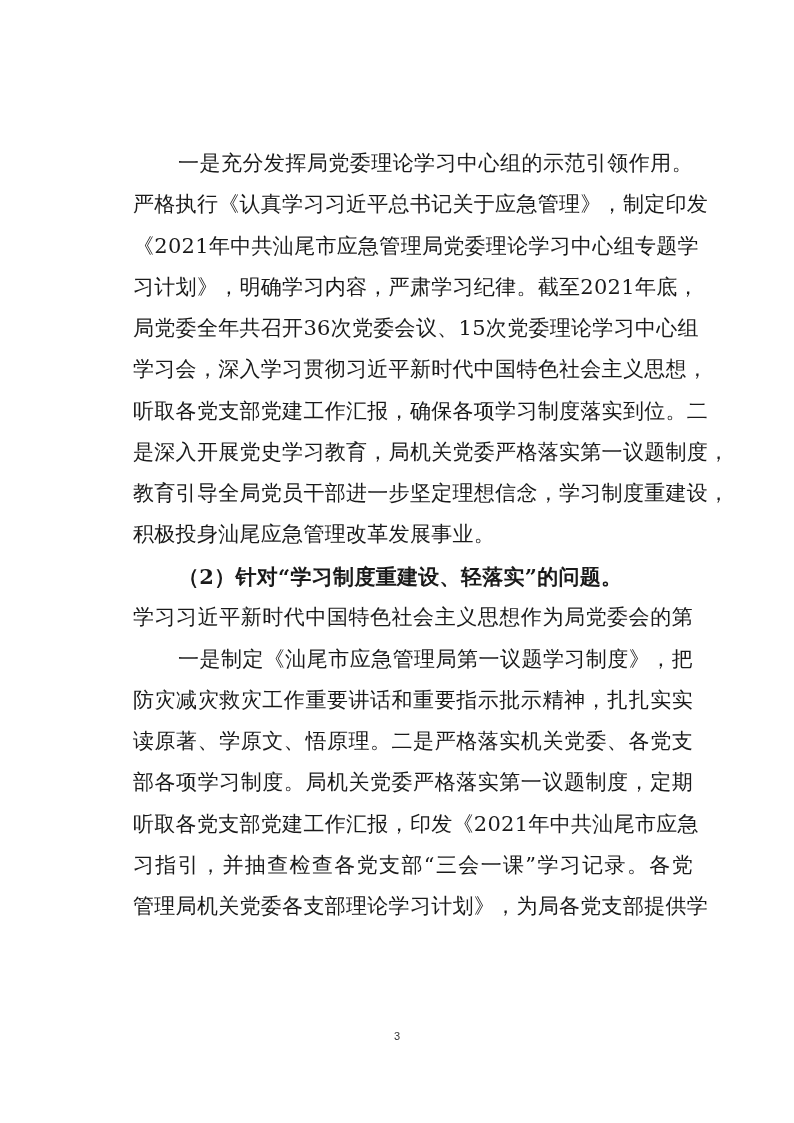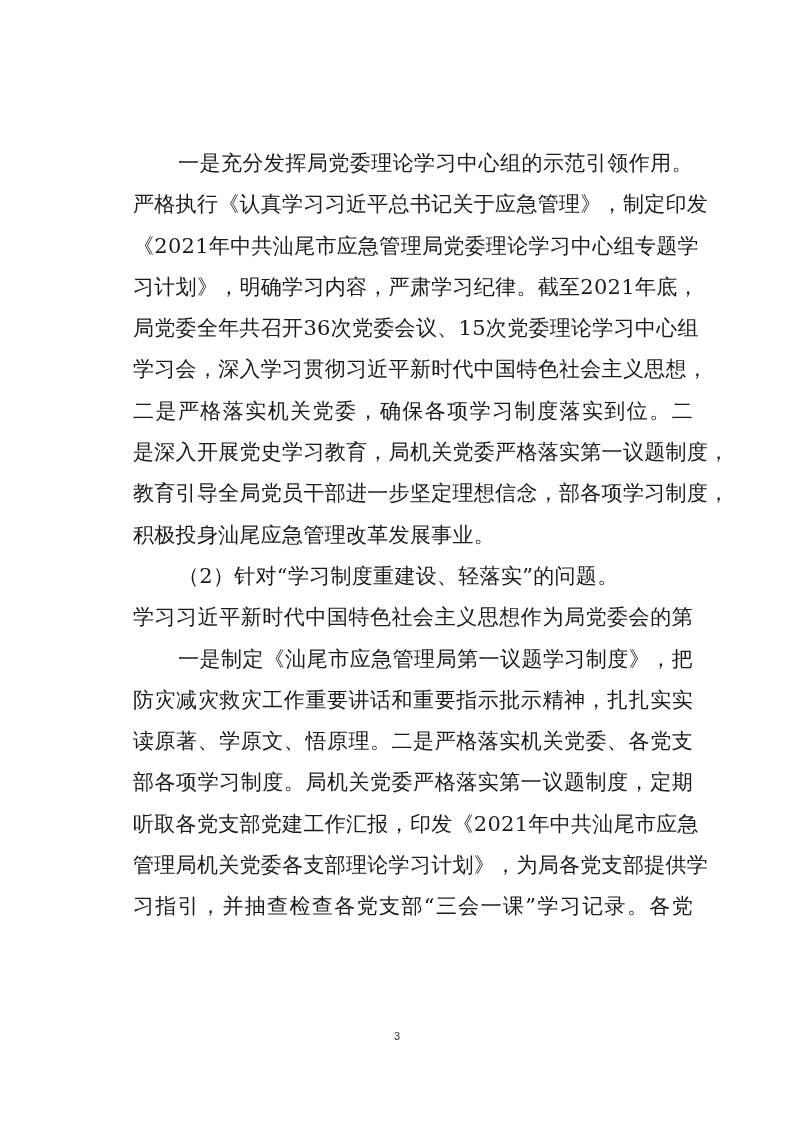--- a/index.html
+++ b/index.html
@@ -8,47 +8,47 @@
   .body-text {
     position: absolute; left: 133px; top: 143px; width: 560px;
     font-family: "DejaVu Serif", "Liberation Serif", serif;
     font-size: 21px; color: #1a1a1a;
   }
   .line {
     height: 41.3px; line-height: 41.3px; white-space: nowrap;
     text-align: justify; text-align-last: justify;
     letter-spacing: 0.3px;
   }
-  .line.last { text-align-last: left; }
+  .line.last { text-align-last: left; font-family: Liberation Mono, monospace; }
   .line.indent { padding-left: 45px; }
-  .line.heading { font-weight: normal; padding-left: 45px; text-align-last: left; }
+  .line.heading { font-weight: bold; padding-left: 45px; text-align-last: left; }
   .page-number {
     position: absolute; top: 1030px; left: 0; width: 794px; text-align: center;
     font-family: "Liberation Sans", sans-serif; font-size: 11px; color: #333;
   }
 </style>
 </head>
 <body>
 
 <div class="page">
   <div class="body-text">
     <div class="line indent">一是充分发挥局党委理论学习中心组的示范引领作用。</div>
     <div class="line">严格执行《认真学习习近平总书记关于应急管理》，制定印发</div>
     <div class="line">《2021年中共汕尾市应急管理局党委理论学习中心组专题学</div>
     <div class="line">习计划》，明确学习内容，严肃学习纪律。截至2021年底，</div>
     <div class="line">局党委全年共召开36次党委会议、15次党委理论学习中心组</div>
     <div class="line">学习会，深入学习贯彻习近平新时代中国特色社会主义思想，</div>
-    <div class="line">二是严格落实机关党委，确保各项学习制度落实到位。二</div>
+    <div class="line">听取各党支部党建工作汇报，确保各项学习制度落实到位。二</div>
     <div class="line">是深入开展党史学习教育，局机关党委严格落实第一议题制度，</div>
-    <div class="line">教育引导全局党员干部进一步坚定理想信念，部各项学习制度，</div>
+    <div class="line">教育引导全局党员干部进一步坚定理想信念，学习制度重建设，</div>
     <div class="line last">积极投身汕尾应急管理改革发展事业。</div>
     <div class="line heading">（2）针对“学习制度重建设、轻落实”的问题。</div>
     <div class="line">学习习近平新时代中国特色社会主义思想作为局党委会的第</div>
     <div class="line indent">一是制定《汕尾市应急管理局第一议题学习制度》，把</div>
     <div class="line">防灾减灾救灾工作重要讲话和重要指示批示精神，扎扎实实</div>
     <div class="line">读原著、学原文、悟原理。二是严格落实机关党委、各党支</div>
     <div class="line">部各项学习制度。局机关党委严格落实第一议题制度，定期</div>
     <div class="line">听取各党支部党建工作汇报，印发《2021年中共汕尾市应急</div>
+    <div class="line">习指引，并抽查检查各党支部“三会一课”学习记录。各党</div>
     <div class="line">管理局机关党委各支部理论学习计划》，为局各党支部提供学</div>
-    <div class="line">习指引，并抽查检查各党支部“三会一课”学习记录。各党</div>
   </div>
   <div class="page-number">3</div>
 </div>
 
 </body></html>

